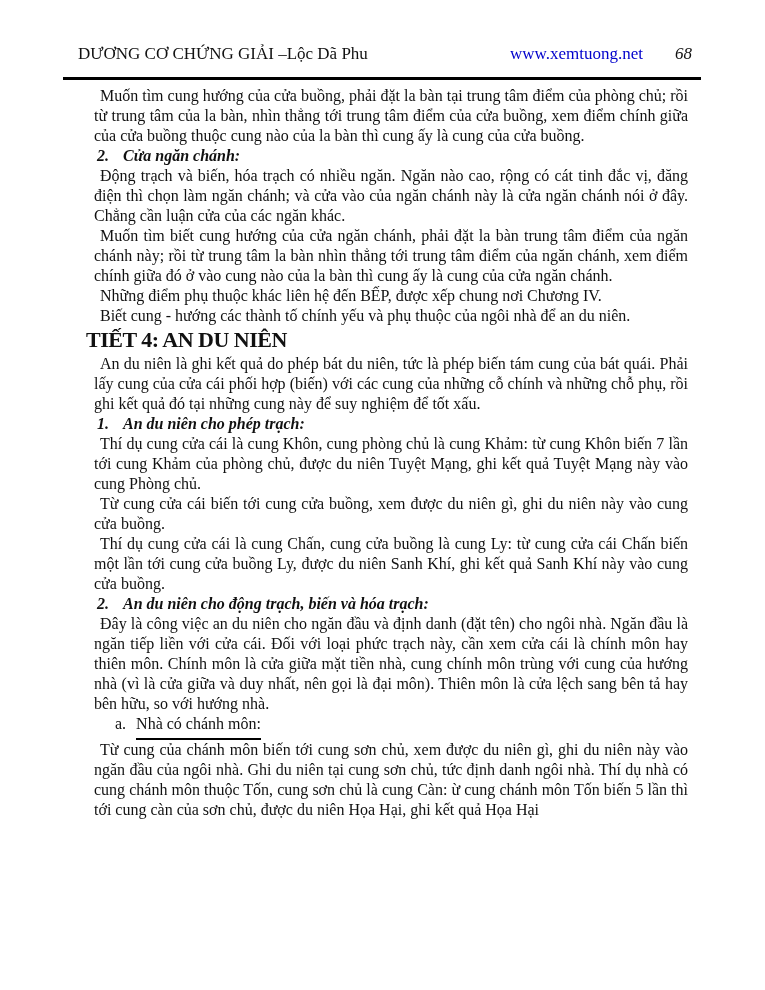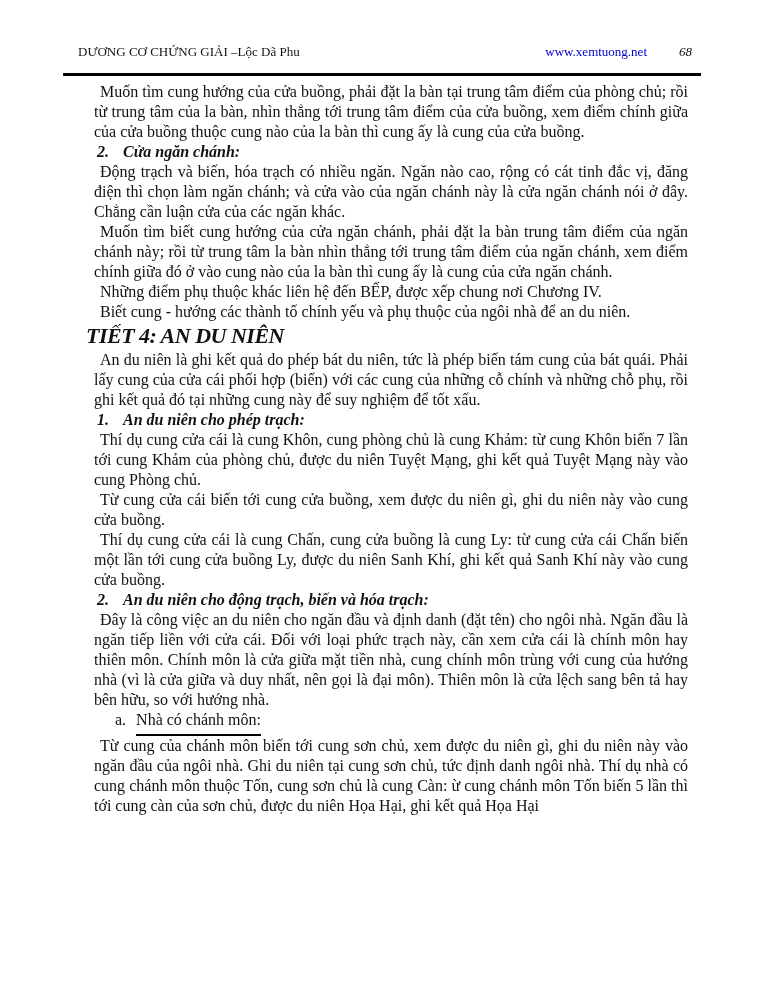--- a/index.html
+++ b/index.html
@@ -11,21 +11,21 @@
     color:#111111;
     font-family:"Liberation Serif","DejaVu Serif",serif;
     overflow:hidden;
     box-sizing:border-box;
   }
   
   .header {
     display:flex;
     align-items:baseline;
     margin:44px 65px 0 78px;
-    font-size:13px;
+    font-size:17px;
     white-space:nowrap;
   }
   .header-title { flex:0 0 auto; letter-spacing:0px; }
   .header-spacer { flex:1 1 auto; }
   .header-link {
     flex:0 0 auto;
     cursor:pointer;
   }
   .page-number { flex:0 0 auto; margin-left:32px; margin-right:8px;font-style:italic; }
   .rule {
@@ -53,21 +53,20 @@
     text-decoration-thickness:2px;
   }
   .h-tiet {
     margin:1px 0 1px -8px;
     font-weight:bold;
     font-size:22px;
     line-height:26px;
     letter-spacing:-0.5px;
     text-align:left;
     white-space:nowrap;
-    font-style:italic;
   }
   .h-alpha {
     margin:0 0 0 21px;
     text-align:left;
     white-space:nowrap;
   }
   .h-alpha .num { display:inline-block; margin-right:10px; }
   .h-alpha .h-text {
     display:inline-block;
     border-bottom:2.5px solid #000;

